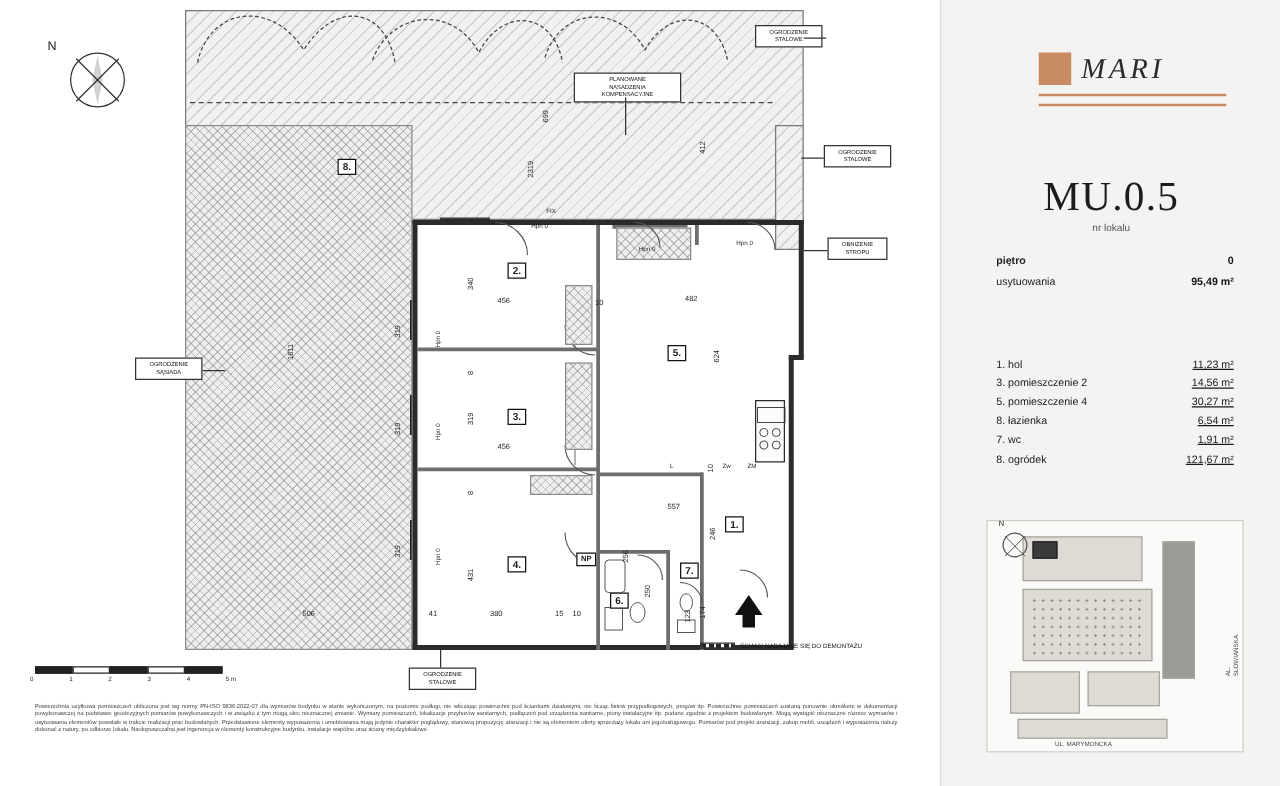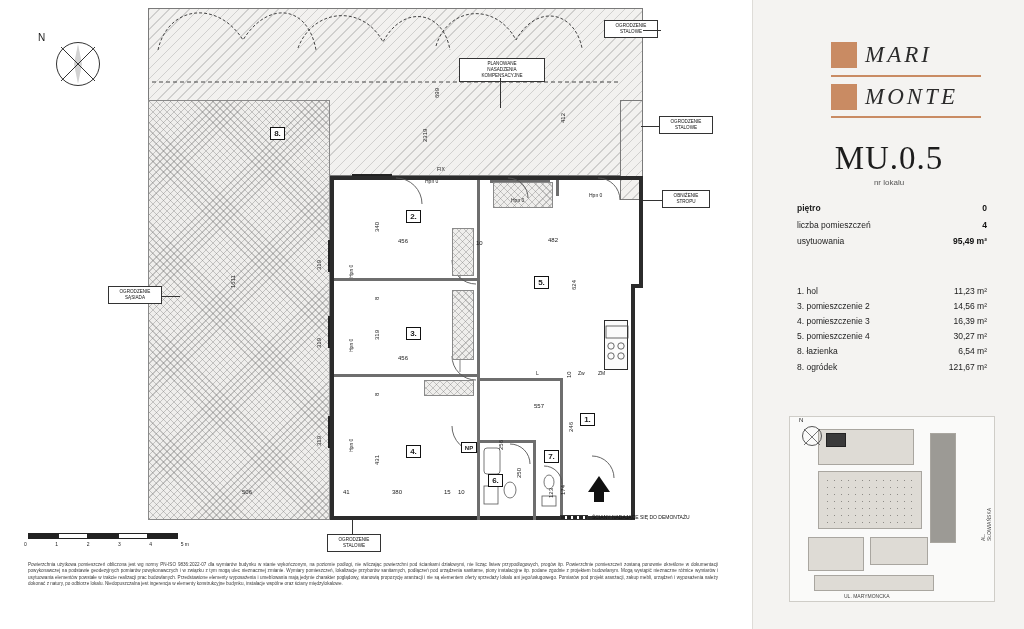--- a/index.html
+++ b/index.html
@@ -109,21 +109,21 @@
 
   .meta { position: absolute; left: 44px; top: 200px; width: 190px; }
   .meta .r { display: flex; justify-content: space-between; font-size: 8.5px; padding: 3.2px 0; }
   .meta .r .k { color: #222; }
   .meta .r .v { color: #111; font-weight: 700; }
   .meta .r.bold .k { font-weight: 700; }
 
   .rooms { position: absolute; left: 44px; top: 283px; width: 190px; }
   .rooms .r { display: flex; justify-content: space-between; font-size: 8.5px; padding: 2.6px 0; }
   .rooms .r .k { color: #1a1a1a; }
-  .rooms .r .v { color: #1a1a1a; }
+  .rooms .r .v { color: #1a1a1a; text-decoration: underline; }
 
   
   .minimap {
     position: absolute; left: 36px; top: 416px; width: 206px; height: 186px;
     border: 1px solid #cfcdc8; background: #fafaf9;
   }
   .mm-compass { position: absolute; left: 46px; top: 422px; width: 26px; height: 26px; }
   .mm-compass .c { position: absolute; width: 20px; height: 20px; border: 1px solid #555; border-radius: 50%; left: 3px; top: 4px; }
   .mm-compass .n { position: absolute; font-size: 6px; left: 0px; top: -5px; }
   .mm-blk { position: absolute; background: #dedbd5; border: 1px solid #a9a6a0; }
@@ -326,65 +326,57 @@
   </div>
 
   <div class="panel">
 
     <div class="brand">
       <div class="rowline">
         <div class="sq"></div>
         <div class="word">MARI</div>
       </div>
       <div class="rule"></div>
-      <div class="rowline" style="margin-top:7px;">
-        <div class="sq"></div>
-        <div class="word">MONTE</div>
-      </div>
       <div class="rule2"></div>
     </div>
 
     <div class="unit-code">MU.0.5</div>
     <div class="unit-sub">nr lokalu</div>
 
     <div class="meta">
       <div class="r bold">
         <span class="k">piętro</span>
         <span class="v">0</span>
       </div>
       <div class="r">
-        <span class="k">liczba pomieszczeń</span>
-        <span class="v">4</span>
-      </div>
-      <div class="r">
         <span class="k">usytuowania</span>
         <span class="v">95,49 m²</span>
       </div>
     </div>
 
     <div class="rooms">
       <div class="r">
         <span class="k">1. hol</span>
         <span class="v">11,23 m²</span>
       </div>
       <div class="r">
         <span class="k">3. pomieszczenie 2</span>
         <span class="v">14,56 m²</span>
       </div>
       <div class="r">
-        <span class="k">4. pomieszczenie 3</span>
-        <span class="v">16,39 m²</span>
-      </div>
-      <div class="r">
         <span class="k">5. pomieszczenie 4</span>
         <span class="v">30,27 m²</span>
       </div>
       <div class="r">
         <span class="k">8. łazienka</span>
         <span class="v">6,54 m²</span>
+      </div>
+      <div class="r">
+        <span class="k">7. wc</span>
+        <span class="v">1,91 m²</span>
       </div>
       <div class="r">
         <span class="k">8. ogródek</span>
         <span class="v">121,67 m²</span>
       </div>
     </div>
 
     <div class="minimap">
       <div class="mm-blk" style="left:28px; top:12px; width:96px; height:36px;"></div>
       <div class="mm-blk hl" style="left:36px; top:16px; width:20px; height:14px;"></div>

